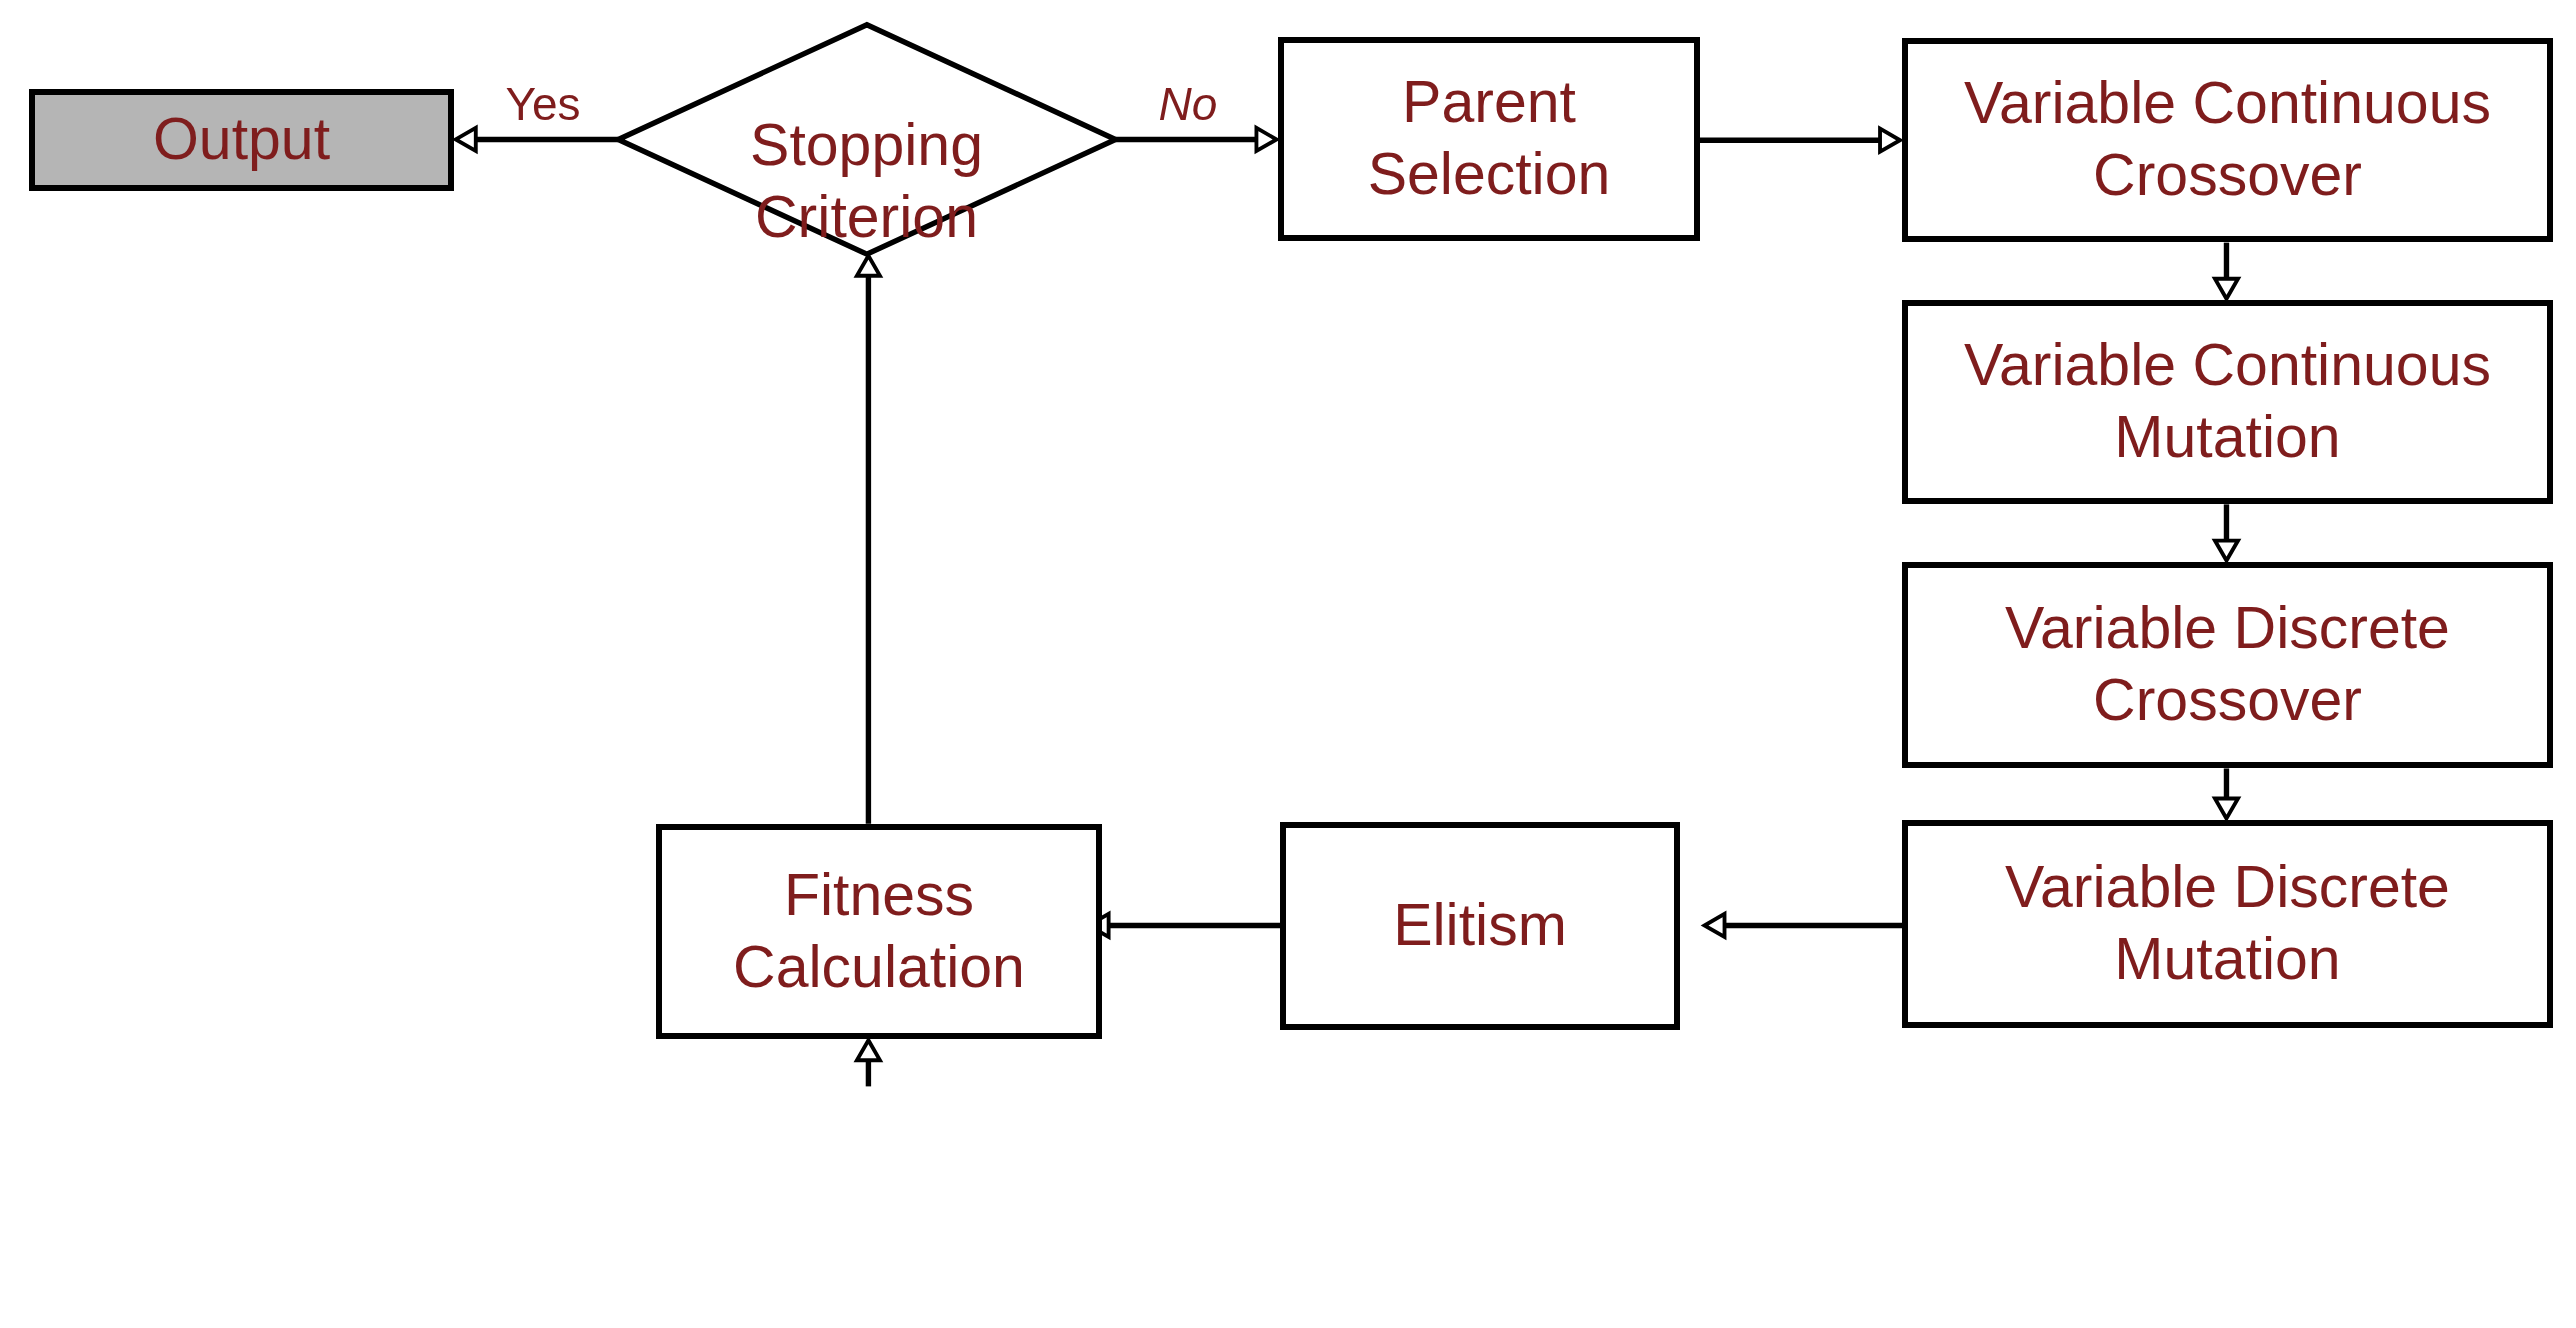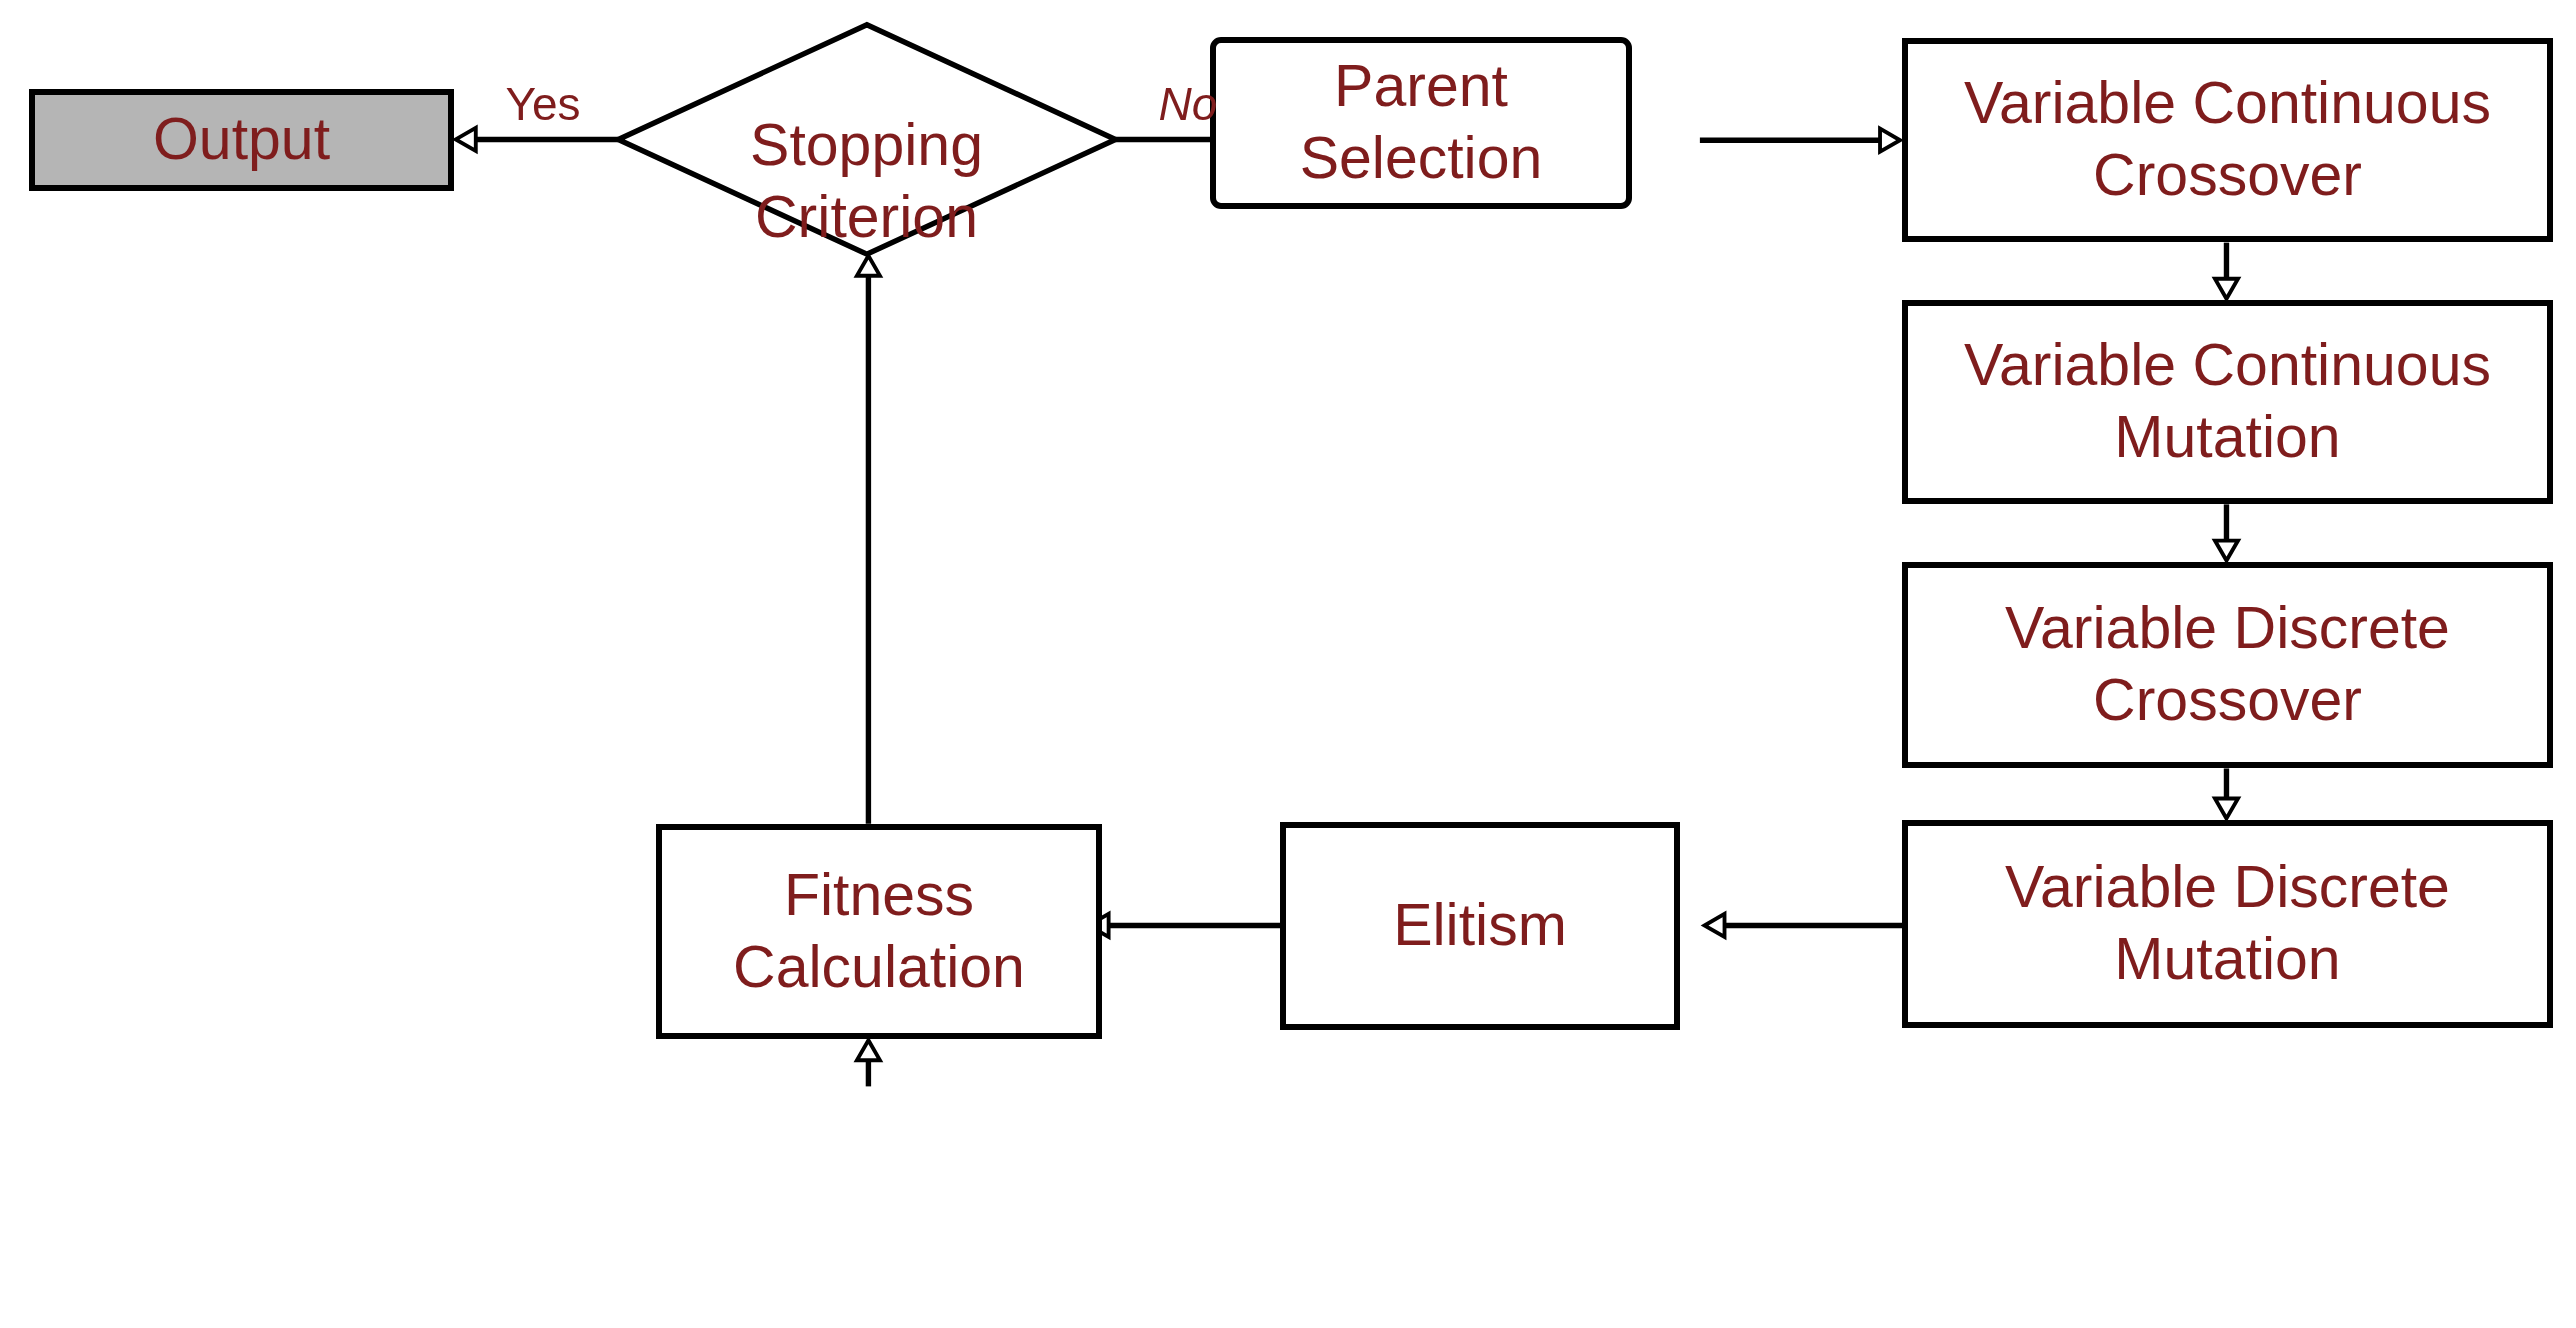--- a/index.html
+++ b/index.html
@@ -103,21 +103,21 @@
 
   <div class="node gray" style="left:29px; top:89px; width:425px; height:102px;">
     <div class="tl">Output</div>
   </div>
 
   <div class="diamond-label" style="left:618px; top:25px; width:497px; height:229px;justify-content:flex-end;">
     <div class="tl">Stopping</div>
     <div class="tl">Criterion</div>
   </div>
 
-  <div class="node" style="left:1210px; top:37px; width:422px; height:172px;border-radius:11px;">
+  <div class="node" style="left:1278px; top:37px; width:422px; height:204px;">
     <div class="tl">Parent</div>
     <div class="tl">Selection</div>
   </div>
 
   <div class="node" style="left:1902px; top:38px; width:651px; height:204px;">
     <div class="tl">Variable Continuous</div>
     <div class="tl">Crossover</div>
   </div>
 
   <div class="node" style="left:1902px; top:300px; width:651px; height:204px;">

